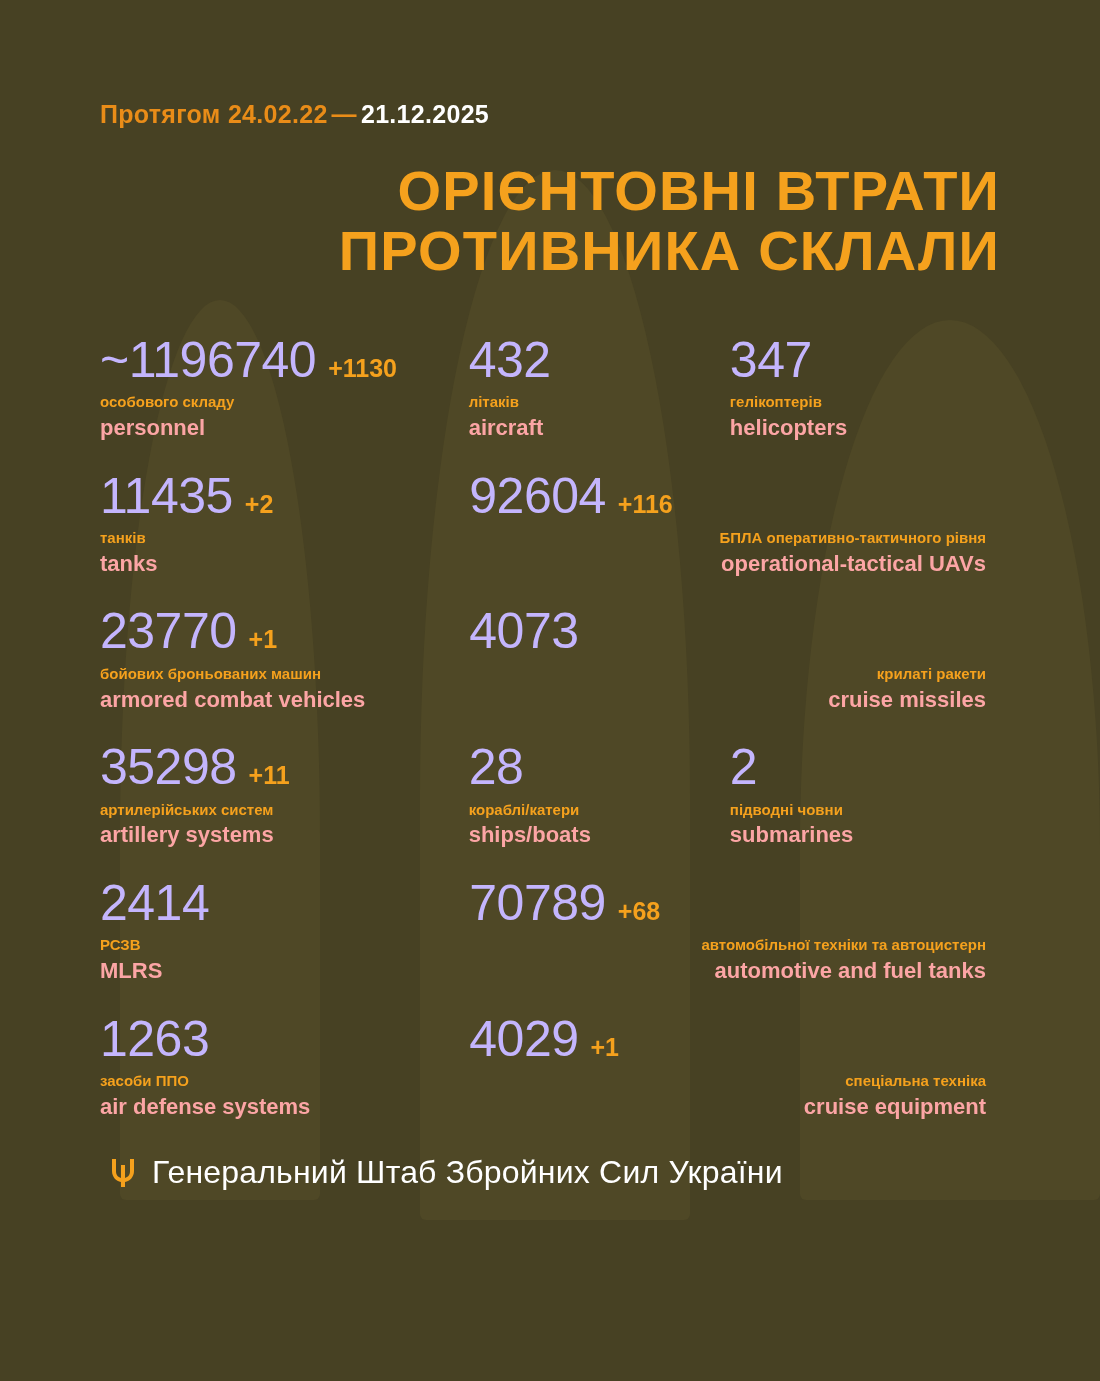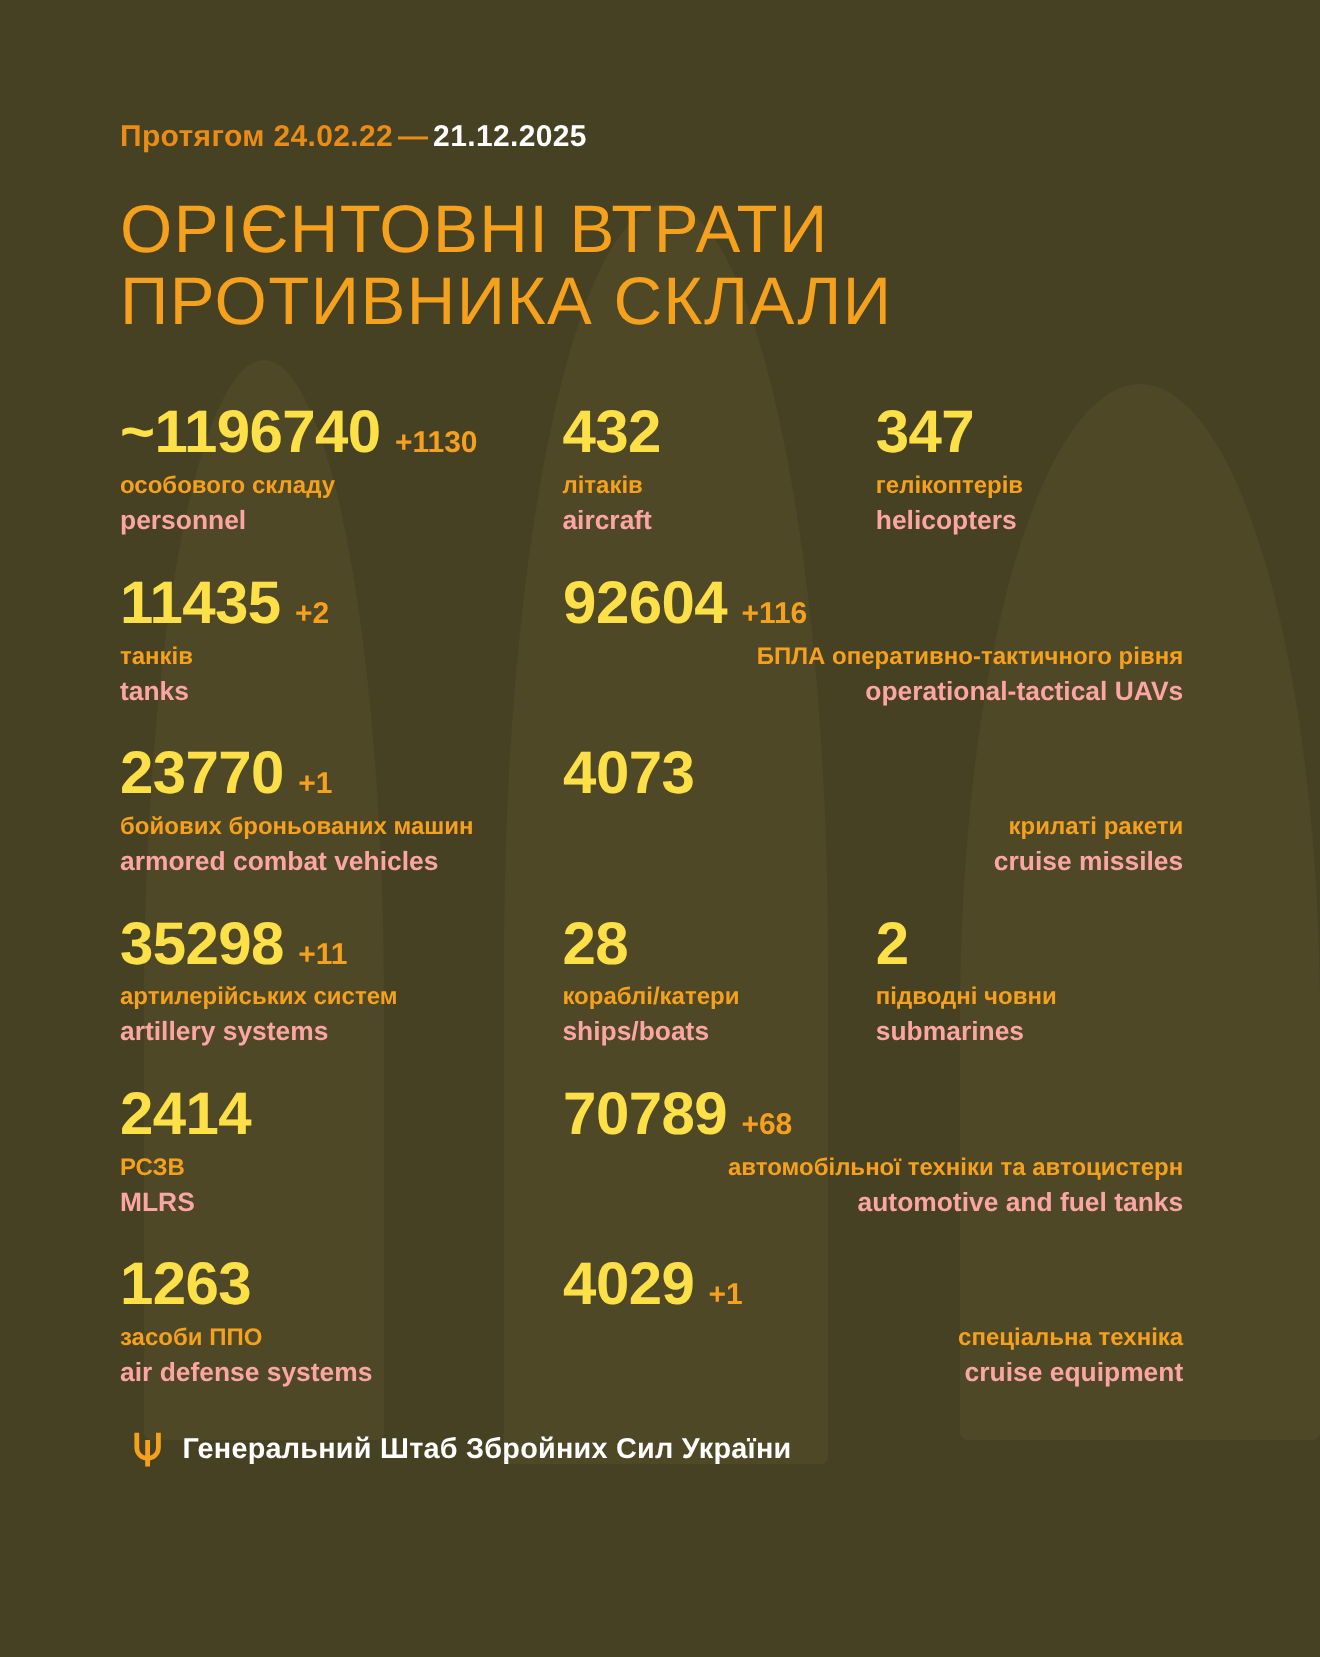--- a/index.html
+++ b/index.html
@@ -67,24 +67,25 @@
     padding: 0 4px;
   }
   .date-line .current {
     color: #ffffff;
   }
 
   .title {
     margin-top: 32px;
     color: #f5a11d;
     font-size: 56px;
-    font-weight: 400;
+    font-weight: 700;
     line-height: 1.08;
     letter-spacing: 1.2px;
     text-transform: uppercase;
+    text-align: right;
   }
   .title .l2 {
     display: block;
   }
 
   .grid {
     margin-top: 52px;
     position: relative;
   }
   .row {
@@ -102,33 +103,33 @@
   .col-wide { width: 590px; text-align: right; }
 
   .value-line {
     display: flex;
     align-items: baseline;
     gap: 12px;
     white-space: nowrap;
   }
   .value {
     font-size: 50px;
-    font-weight: 700;
-    color: #fde047;
+    font-weight: 400;
+    color: #c4b5fd;
     line-height: 1.05;
     letter-spacing: -0.5px;
   }
   .delta {
     font-size: 25px;
     font-weight: 700;
     color: #f5a11d;
   }
   .label-ua {
     margin-top: 7px;
-    font-size: 20px;
+    font-size: 15px;
     font-weight: 700;
     color: #f5a11d;
     line-height: 1.25;
   }
   .label-en {
     margin-top: 2px;
     font-size: 22px;
     font-weight: 700;
     color: #fca5a5;
     line-height: 1.25;
@@ -140,22 +141,22 @@
     align-items: center;
     gap: 16px;
     padding-left: 10px;
   }
   .footer-icon {
     width: 26px;
     height: 32px;
     display: block;
   }
   .footer-text {
-    font-size: 24px;
-    font-weight: 700;
+    font-size: 32px;
+    font-weight: 400;
     color: #ffffff;
     letter-spacing: 0.2px;
   }
 </style>
 </head>
 <body>
 
 <div class="bg-shapes">
   <div class="shape s1"></div>
   <div class="shape s2"></div>

